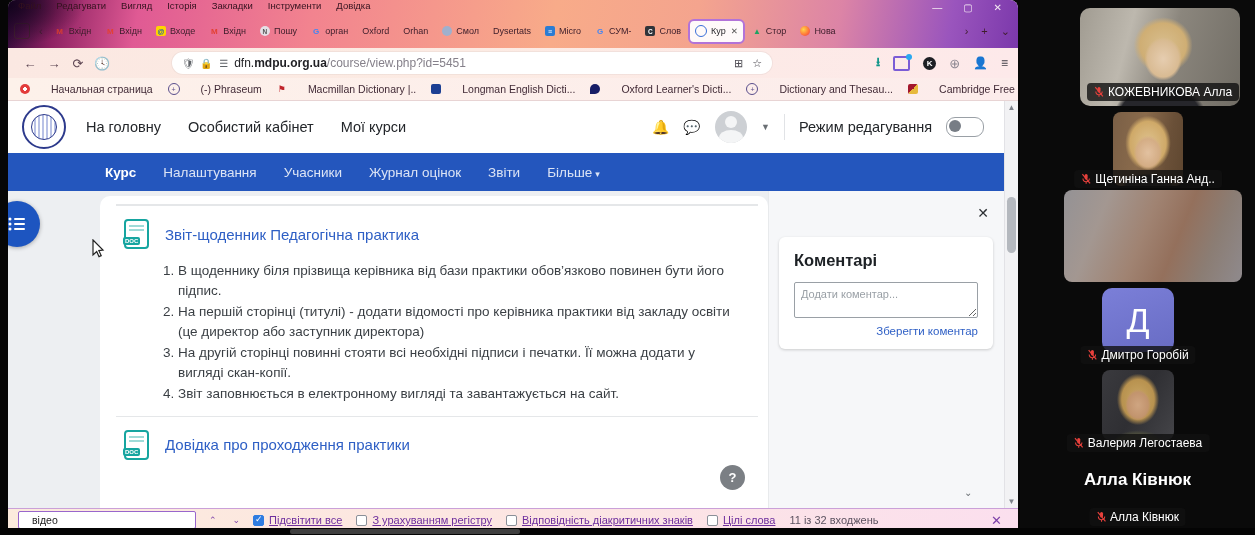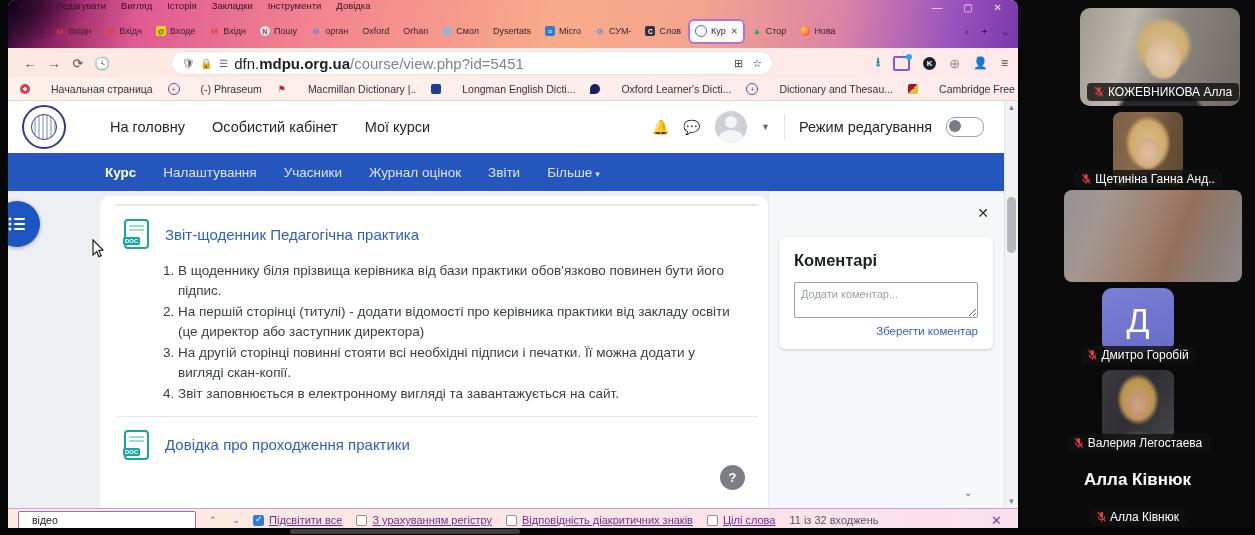--- a/index.html
+++ b/index.html
@@ -42,21 +42,21 @@
   .fav-drive::before{content:"▲";color:#1ea362;font-size:8px}
   .fav-firefox{background:radial-gradient(circle at 35% 35%,#ffd54a,#ff7139 60%,#e3355e);border-radius:50%}
   .tabbar-right{margin-left:auto;display:flex;gap:13px;color:#3f1e2c;font-size:11px;align-items:center}
 
   .toolbar{height:30px;background:linear-gradient(90deg,#fbe8e2,#fcebe3 45%,#fde9ea);
      display:flex;align-items:center;padding:0 10px;font-size:12px;color:#5d4552}
   .nav-ic{width:24px;text-align:center;font-size:13px}
   .urlbar{width:580px;height:22px;margin-left:58px;background:#fff;border-radius:12px;
      display:flex;align-items:center;gap:6px;padding:0 10px;box-shadow:0 0 0 1px rgba(0,0,0,.04)}
   .url-ic{font-size:10px;color:#5f6368}
-  .url-text{font-size:15px;color:#1f1f23;white-space:nowrap;overflow:hidden}
+  .url-text{font-size:12px;color:#1f1f23;white-space:nowrap;overflow:hidden}
   .url-text .sub{color:#1f1f23}.url-text .dom{color:#1f1f23;font-weight:700}.url-text .path{color:#85808a}
   .url-right{margin-left:auto;display:flex;gap:9px;color:#4d4a52;font-size:11px}
   .tb-right{margin-left:auto;display:flex;gap:13px;align-items:center;font-size:12px}
   .ic-download{color:#0d9488;font-weight:700}
   .ic-container{width:13px;height:11px;border:2px solid #7b5cd6;border-radius:2px;position:relative}
   .ic-container::after{content:"";position:absolute;right:-4px;top:-4px;width:6px;height:6px;border-radius:50%;background:#2aa8f0}
   .ic-k{width:13px;height:13px;border-radius:50%;background:#1d1f24;color:#fff;font-size:8px;font-weight:700;
      display:flex;align-items:center;justify-content:center}
   .ic-globe{color:#8b8590;font-size:13px}
   .ic-account{color:#4d4a52;font-size:12px}
@@ -74,21 +74,21 @@
   .bmi-cambridge{background:linear-gradient(135deg,#a3172c 50%,#e7b93c 50%)}
   .bmi-gear::before{content:"✱";color:#b03a2e;font-size:9px}
 
   
   .page{position:relative;height:407px;background:#edeff2}
   .m-header{height:52px;background:#fff;display:flex;align-items:center;padding:0 20px 0 14px;position:relative}
   .logo{width:40px;height:40px;border-radius:50%;border:2px solid #2d3a8c;background:#fff;
         display:flex;align-items:center;justify-content:center;flex:0 0 auto}
   .logo-inner{width:24px;height:24px;border-radius:50%;border:1.5px solid #2d3a8c;
         background:repeating-linear-gradient(90deg,#fff 0 2px,#b9c2e6 2px 4px);position:relative}
-  .m-nav-links{display:flex;gap:27px;margin-left:44px;font-size:14.5px;color:#23262a}
+  .m-nav-links{display:flex;gap:27px;margin-left:20px;font-size:14.5px;color:#23262a}
   .m-nav-link{cursor:pointer}
   .m-header-right{margin-left:auto;display:flex;align-items:center;gap:14px;padding-right:14px}
   .hic{color:#4a4f54;font-size:14px}
   .avatar{width:32px;height:32px;border-radius:50%;background:#cdd0d4;position:relative;overflow:hidden}
   .avatar::before{content:"";position:absolute;left:10px;top:5px;width:12px;height:12px;border-radius:50%;background:#f4f5f6}
   .avatar::after{content:"";position:absolute;left:4px;top:19px;width:24px;height:16px;border-radius:50% 50% 0 0;background:#f4f5f6}
   .chev{color:#6a6f74;font-size:9px}
   .hdr-divider{width:1px;height:26px;background:#e1e3e6}
   .edit-label{font-size:14.5px;color:#23262a}
   .toggle{width:36px;height:18px;border-radius:9px;background:#fff;border:1px solid #9aa0a6;position:relative}

